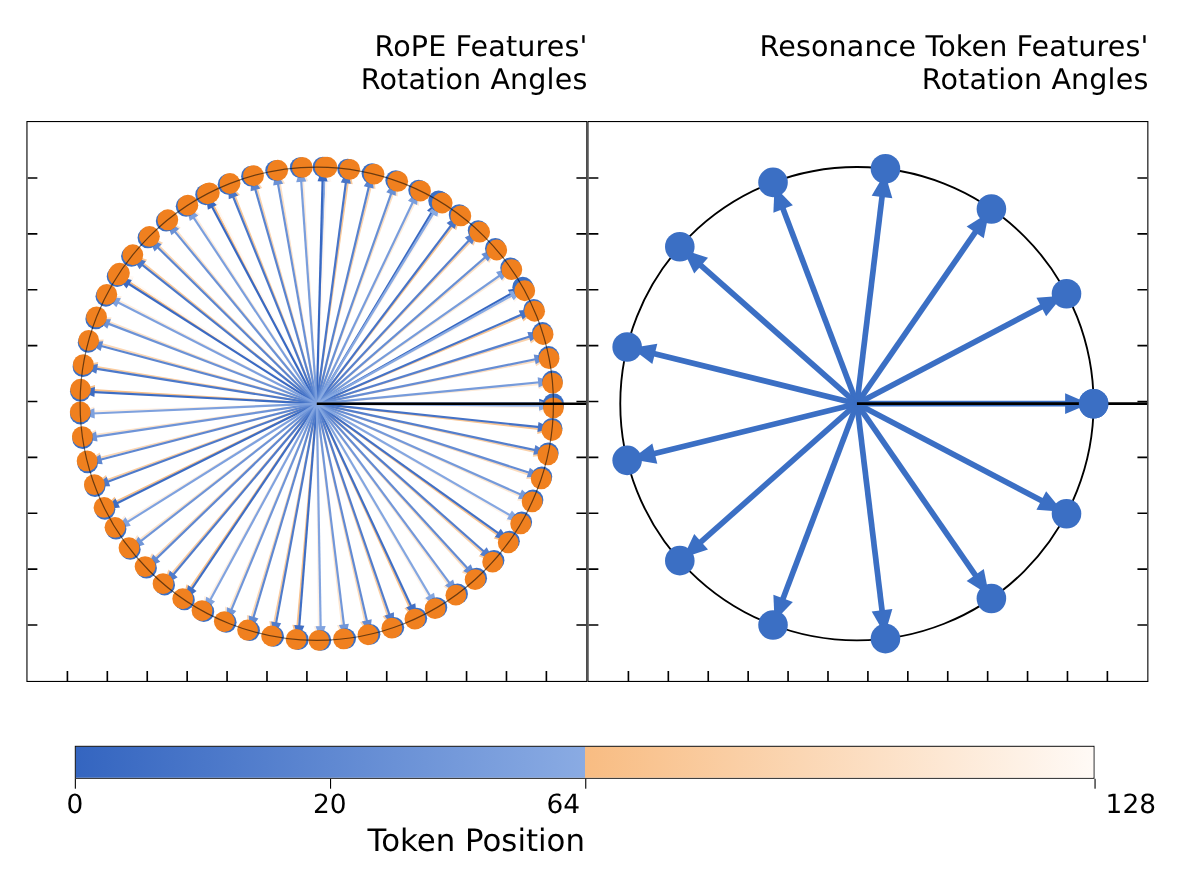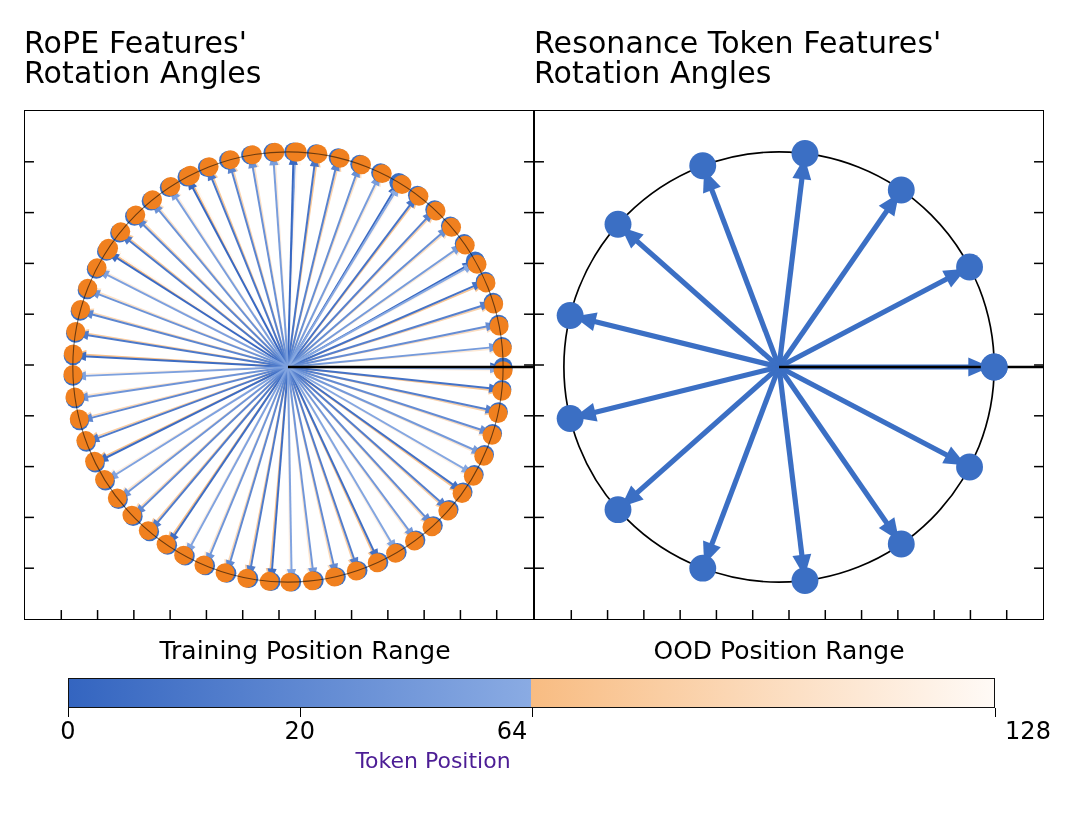--- a/index.html
+++ b/index.html
@@ -1,20 +1,20 @@
 <!DOCTYPE html>
 <html><head>
 <meta charset="utf-8">
 <style>
   html,body{margin:0;padding:0;background:#ffffff;}
   body{width:1082px;height:814px;font-family:"DejaVu Sans","Liberation Sans",sans-serif;color:#000;}
   #fig{position:relative;width:1082px;height:814px;overflow:hidden;background:#fff;}
 
   .title{
-    position:absolute;text-align:left;font-size:30px;line-height:30px;
+    position:absolute;text-align:right;font-size:26px;line-height:30px;
     color:#000;letter-spacing:0.1px;
   }
   #title-left{left:24px;top:28px;width:510px;}
   #title-right{left:534px;top:28px;width:510px;}
 
   .panel{position:absolute;box-sizing:border-box;border:1.6px solid #000;background:#fff;}
   #panel-left{left:24px;top:110px;width:510px;height:510px;}
   #panel-right{left:534px;top:110px;width:510px;height:510px;}
   .panel svg{display:block;width:100%;height:100%;}
 
@@ -23,21 +23,21 @@
   #cbar-label-train{left:46px;width:470px;}
   #cbar-label-ood{left:520px;width:470px;}
 
   #cbar-wrap{position:absolute;left:68px;top:678px;width:927px;height:30px;box-sizing:border-box;border:1.7px solid #111;}
   #cbar-grad{width:100%;height:100%;}
 
   #cbar-ticks{position:absolute;left:0;top:708px;width:1082px;height:40px;}
   .ctick{position:absolute;top:0;width:1px;height:9px;background:#000;}
   .ctick-label{position:absolute;top:9px;font-size:24px;line-height:28px;transform:translateX(-50%);white-space:nowrap;color:#000;}
 
-  #cbar-axis-title{position:absolute;left:0;top:748px;width:866px;text-align:center;font-size:22px;color:#4c1d95;}
+  #cbar-axis-title{position:absolute;left:0;top:748px;width:866px;text-align:center;font-size:28px;color:#000000;}
 </style>
 </head>
 <body>
 
 <div id="fig">
 
   <div class="title" id="title-left">
     <div>RoPE Features'</div>
     <div>Rotation Angles</div>
   </div>
@@ -575,24 +575,20 @@
         <line x1="510" y1="306" x2="501" y2="306" stroke="#000" stroke-width="1.5"></line>
         <line x1="0" y1="357" x2="9" y2="357" stroke="#000" stroke-width="1.5"></line>
         <line x1="510" y1="357" x2="501" y2="357" stroke="#000" stroke-width="1.5"></line>
         <line x1="0" y1="408" x2="9" y2="408" stroke="#000" stroke-width="1.5"></line>
         <line x1="510" y1="408" x2="501" y2="408" stroke="#000" stroke-width="1.5"></line>
         <line x1="0" y1="459" x2="9" y2="459" stroke="#000" stroke-width="1.5"></line>
         <line x1="510" y1="459" x2="501" y2="459" stroke="#000" stroke-width="1.5"></line>
       </svg>
   </div>
 
-  <div class="cbar-labels">
-    <div class="cbar-label" id="cbar-label-train">Training Position Range</div>
-    <div class="cbar-label" id="cbar-label-ood">OOD Position Range</div>
-  </div>
 
   <div id="cbar-wrap">
     <div id="cbar-grad" style="background: linear-gradient(to right, rgb(52, 101, 192) 0%, rgb(138, 171, 227) 50%, rgb(248, 188, 130) 50%, rgb(255, 250, 246) 100%);"></div>
   </div>
 
   <div id="cbar-ticks">
       <div class="ctick" style="left: 68px;"></div>
       <div class="ctick-label" style="left: 68px;">0</div>
       <div class="ctick" style="left: 299.75px;"></div>
       <div class="ctick-label" style="left: 299.75px;">20</div>

